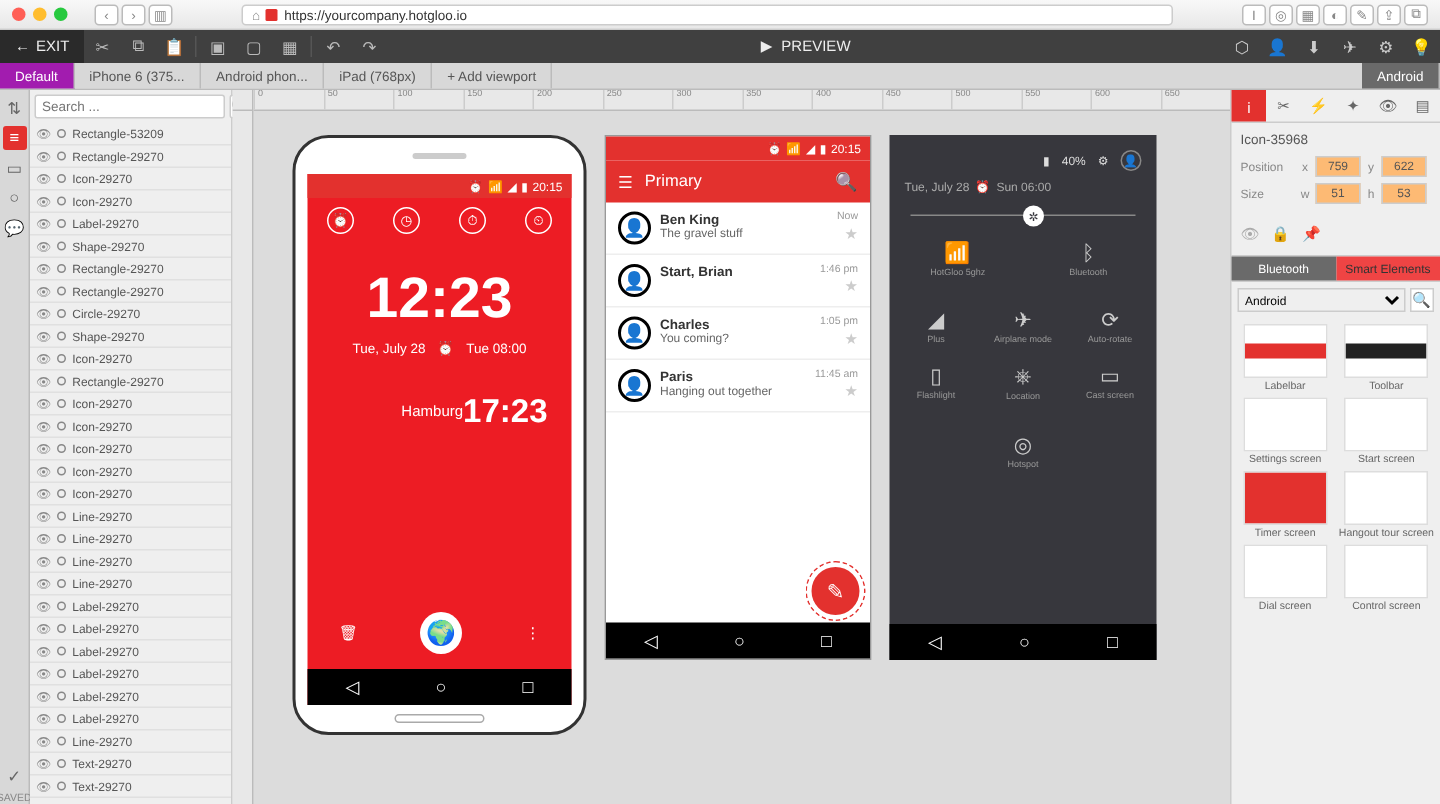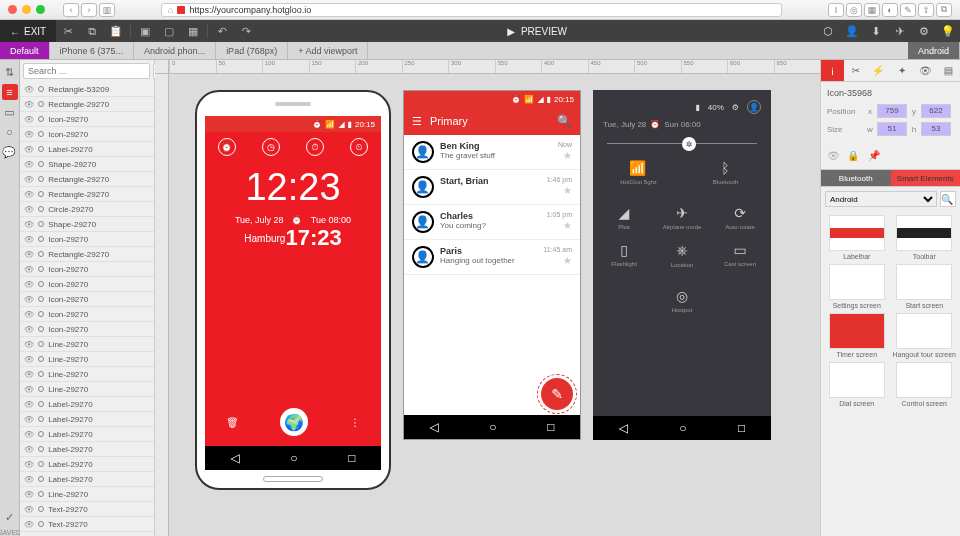--- a/index.html
+++ b/index.html
@@ -62,23 +62,23 @@
 
 
 .phone{width:196px;height:400px;background:#fff;border:2px solid #333;border-radius:24px;padding:24px 8px 18px;position:relative}
 .phone .speaker{position:absolute;top:10px;left:50%;transform:translateX(-50%);width:36px;height:4px;background:#ccc;border-radius:2px}
 .phone .homebar{position:absolute;bottom:6px;left:50%;transform:translateX(-50%);width:60px;height:6px;border:1px solid #aaa;border-radius:4px}
 .screen1{width:100%;height:100%;background:#ed1c24;color:#fff;position:relative;display:flex;flex-direction:column}
 .statusbar{height:16px;display:flex;align-items:center;justify-content:flex-end;padding:0 6px;gap:3px;font-size:8px}
 .statusbar.red{background:#e3312e;color:#fff}
 .iconrow{display:flex;justify-content:space-around;padding:6px 0}
 .iconrow .ic{width:18px;height:18px;border:1.5px solid #fff;border-radius:50%;display:flex;align-items:center;justify-content:center;font-size:9px}
-.bigtime{text-align:center;font-size:38px;font-weight:normal;margin-top:4px}
+.bigtime{text-align:center;font-size:38px;font-weight:bold;margin-top:16px}
 .dateline{text-align:center;font-size:9px;margin-top:6px;display:flex;justify-content:center;gap:8px;align-items:center}
-.worldrow{display:flex;justify-content:center;align-items:center;padding:0 16px;font-size:10px}
+.worldrow{display:flex;justify-content:flex-end;align-items:center;padding:0 16px;margin-top:24px;font-size:10px}
 .worldrow .wt{font-size:22px;font-weight:bold}
 .botrow{margin-top:auto;display:flex;justify-content:space-around;align-items:center;padding:10px 0}
 .globe{width:28px;height:28px;background:#fff;border-radius:50%;display:flex;align-items:center;justify-content:center;color:#ed1c24;font-size:16px}
 .navbar{height:24px;background:#000;display:flex;justify-content:space-around;align-items:center;color:#fff;font-size:12px}
 
 
 .screen2{width:178px;height:350px;background:#fff;border:1px solid #999;display:flex;flex-direction:column}
 .hdr2{height:28px;background:#e3312e;color:#fff;display:flex;align-items:center;padding:0 8px;gap:8px;font-size:11px}
 .hdr2 .srch{margin-left:auto;font-size:12px}
 .msg{display:flex;padding:6px 8px;gap:6px;border-bottom:1px solid #eee;align-items:flex-start}
@@ -107,21 +107,21 @@
 
 
 .rpanel{width:140px;background:#efefef;border-left:1px solid #ccc;display:flex;flex-direction:column}
 .rtabs{height:22px;display:flex;border-bottom:1px solid #ccc}
 .rtab{flex:1;display:flex;align-items:center;justify-content:center;font-size:10px;color:#666}
 .rtab.active{background:#e3312e;color:#fff}
 .insp{padding:6px;font-size:9px;color:#555}
 .insp .nm{margin-bottom:6px}
 .proprow{display:flex;align-items:center;gap:3px;margin-bottom:4px}
 .proprow label{width:36px;color:#888;font-size:8px}
-.proprow .fld{width:30px;height:14px;border:1px solid #ccc;background:#c4b5fd;font-size:8px;text-align:center;line-height:12px}
+.proprow .fld{width:30px;height:14px;border:1px solid #ccc;background:#fdba74;font-size:8px;text-align:center;line-height:12px}
 .proprow .lbl2{width:8px;font-size:8px;color:#888;text-align:center}
 .mini{display:flex;gap:8px;padding:4px 6px;color:#aaa;font-size:10px}
 
 .elemtabs{display:flex;height:18px;border-top:1px solid #ccc;border-bottom:1px solid #ccc;margin-top:4px}
 .etab{flex:1;display:flex;align-items:center;justify-content:center;font-size:8px;background:#ef4444}
 .etab.active{background:#6a6a6a;color:#fff}
 .libsel{display:flex;padding:4px;gap:3px}
 .libsel select{flex:1;height:16px;border:1px solid #ccc;font-size:8px}
 .libsel .sbtn{width:16px;height:16px;border:1px solid #ccc;background:#fff;display:flex;align-items:center;justify-content:center}
 .elgrid{display:grid;grid-template-columns:1fr 1fr;gap:4px;padding:4px;overflow:hidden}

